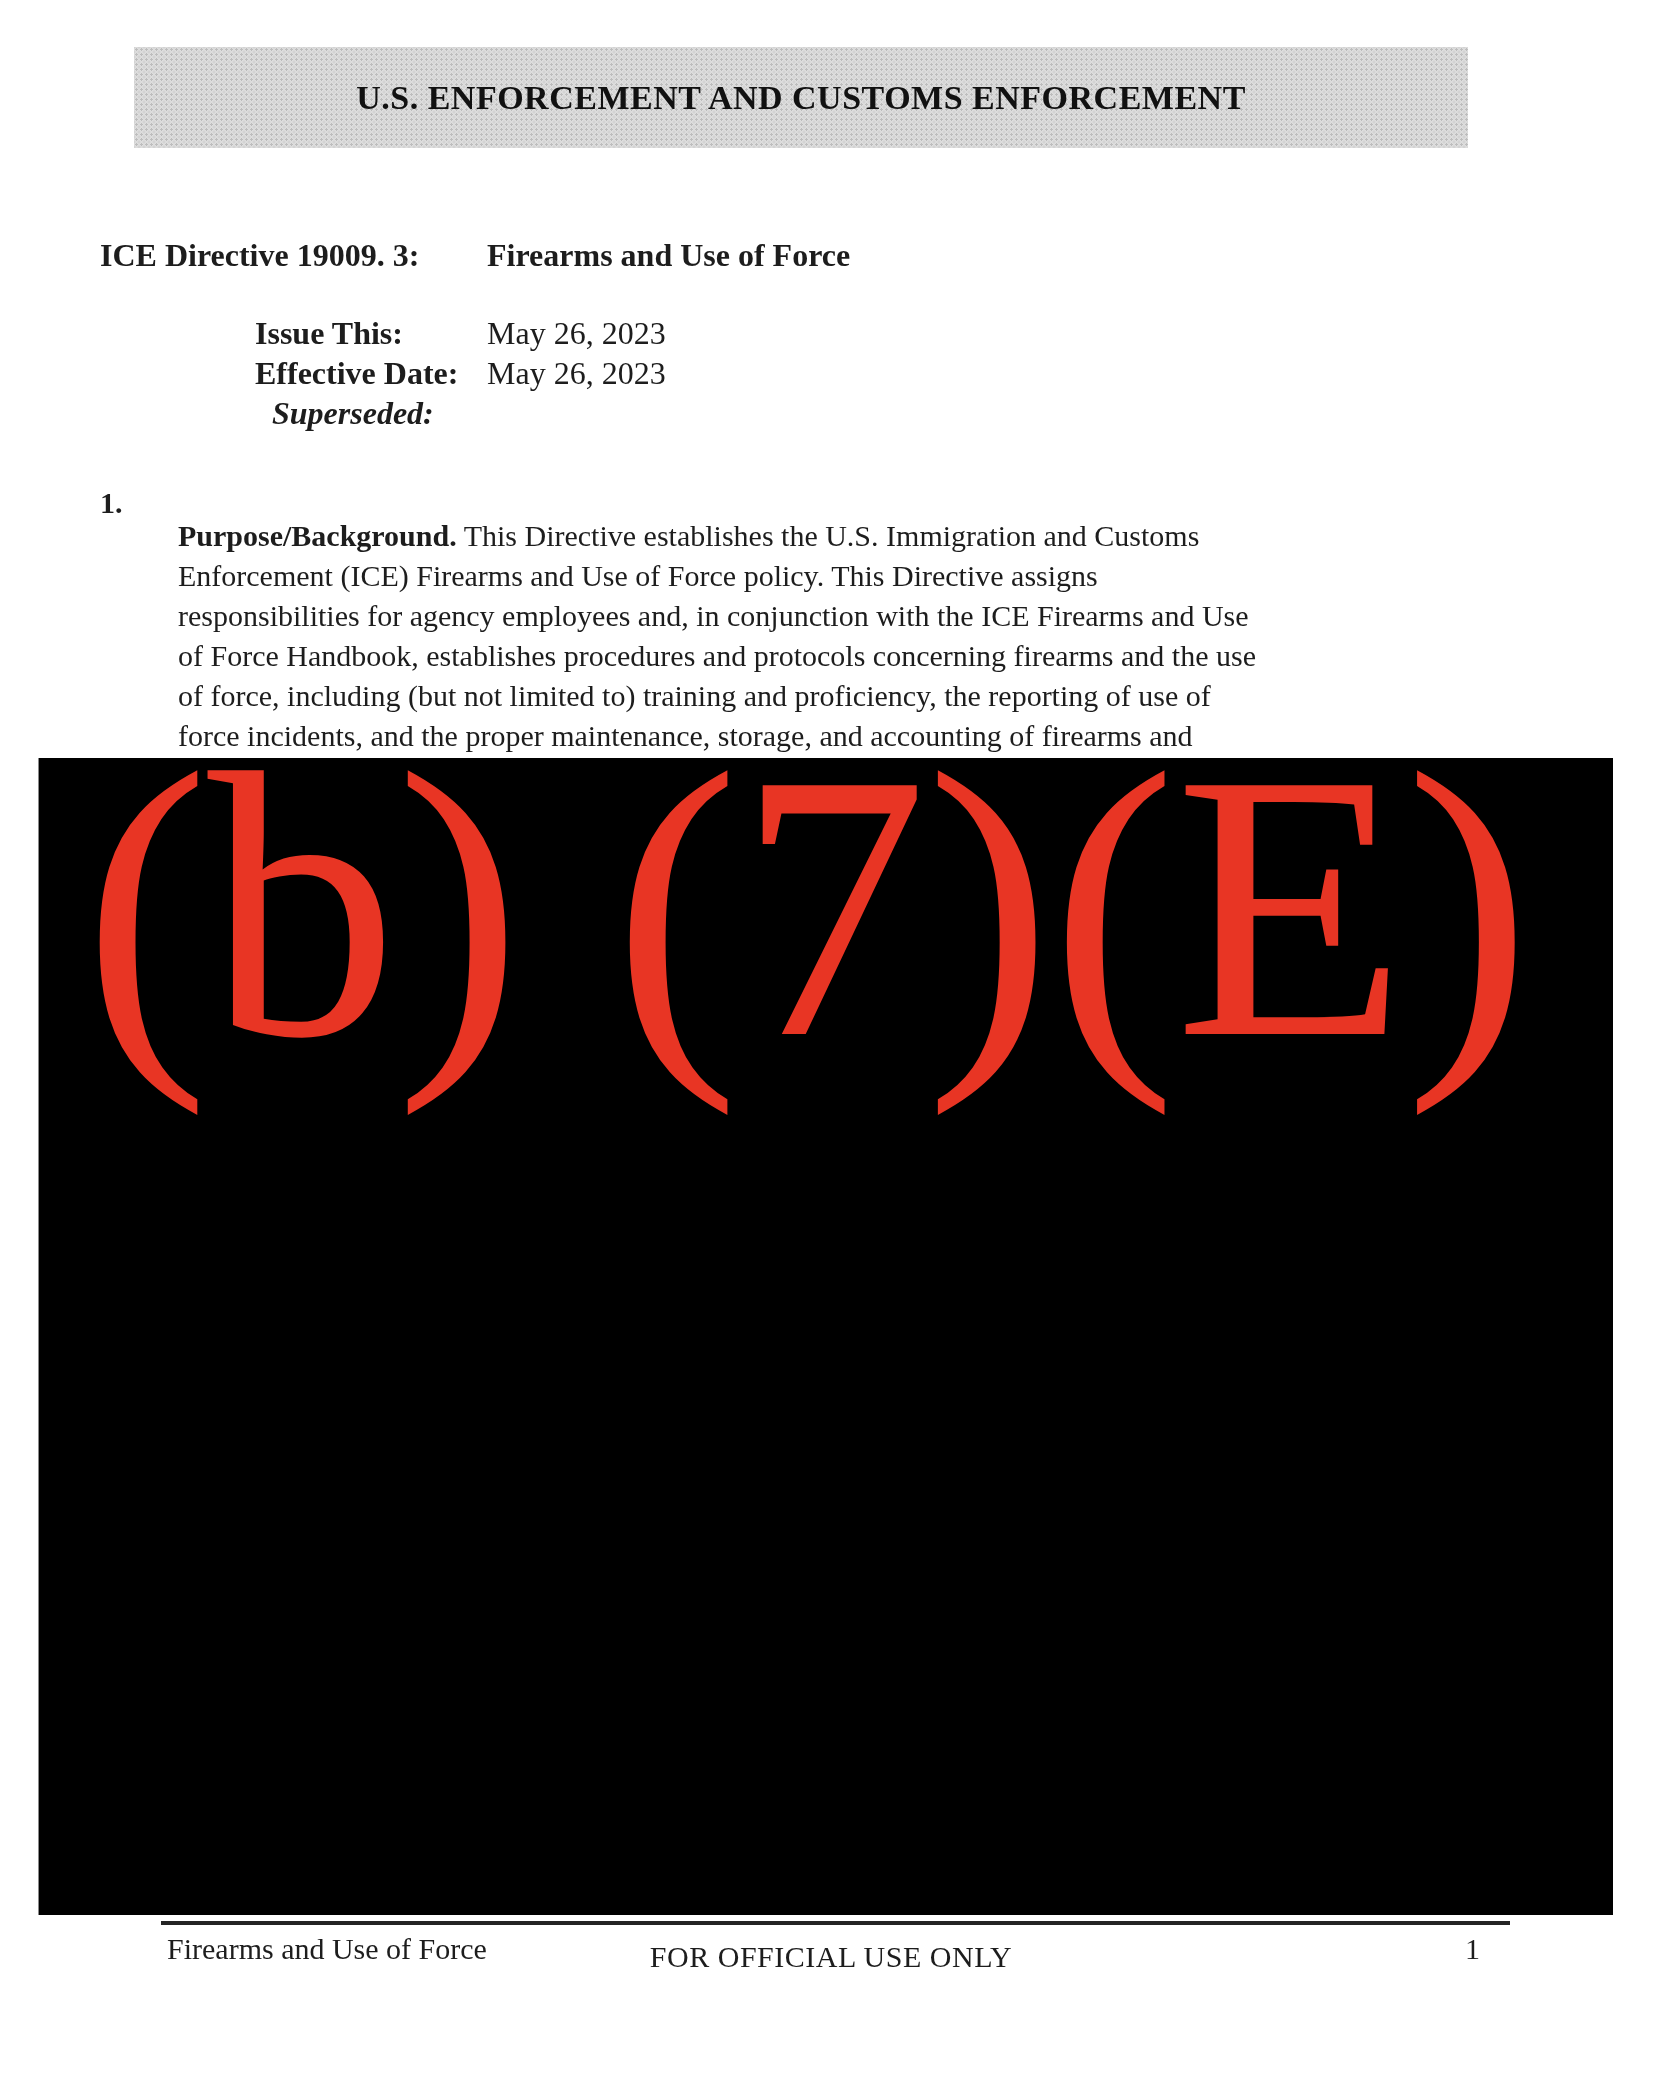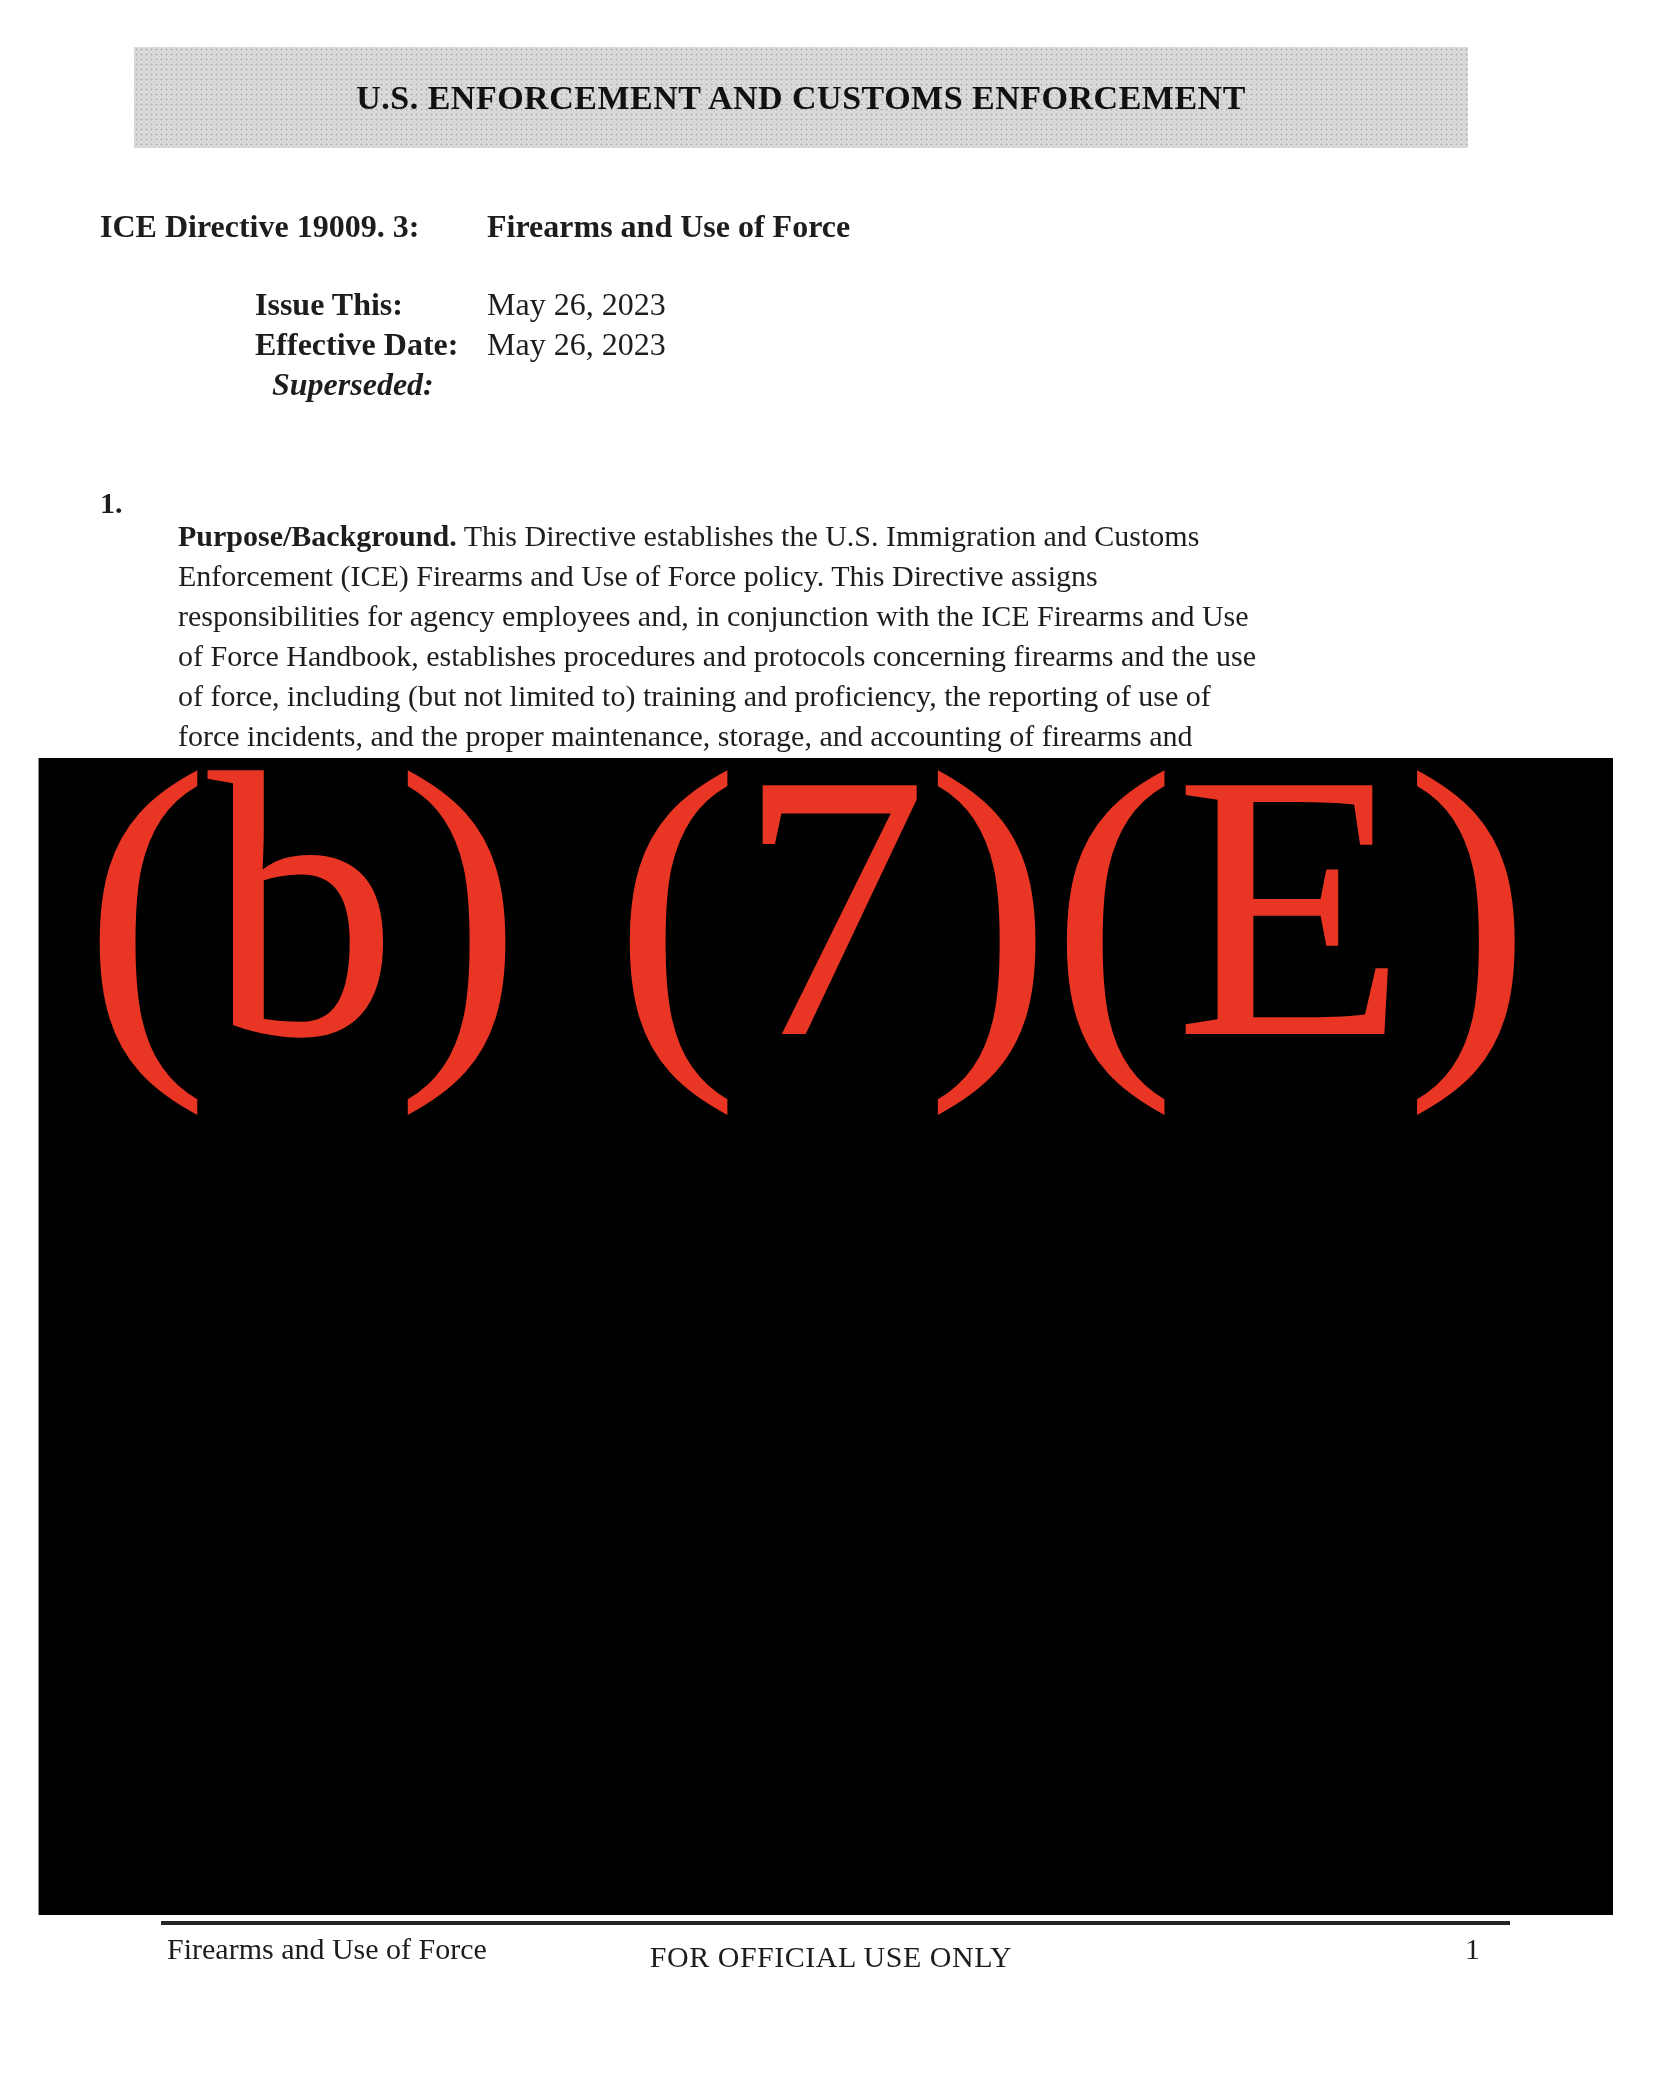--- a/index.html
+++ b/index.html
@@ -22,21 +22,21 @@
       radial-gradient(circle, #bdbdbd 1px, rgba(0,0,0,0) 1.4px),
       radial-gradient(circle, #cfcfcf 1px, rgba(0,0,0,0) 1.4px);
     background-size:5px 5px,5px 5px;
     background-position:0 0,2.5px 2.5px;
     display:flex; align-items:center; justify-content:center;
   }
   .banner-title{
     font-size:34px; font-weight:bold; letter-spacing:0.5px; color:#111;
   }
   
-  .abs{position:absolute; white-space:nowrap;}
+  .abs{position:absolute; white-space:nowrap;margin-top:29px;}
   .h-bold{font-size:32px; font-weight:bold;}
   .h-reg{font-size:32px;}
   .superseded-value{
     position:absolute; left:487px; top:366px;
     width:800px; font-size:32px; line-height:40px; white-space:normal;
   }
   
   .sec-number{position:absolute; left:100px; top:486px; font-size:30px; font-weight:bold;}
   .sec-para{
     position:absolute; left:178px; top:486px;

